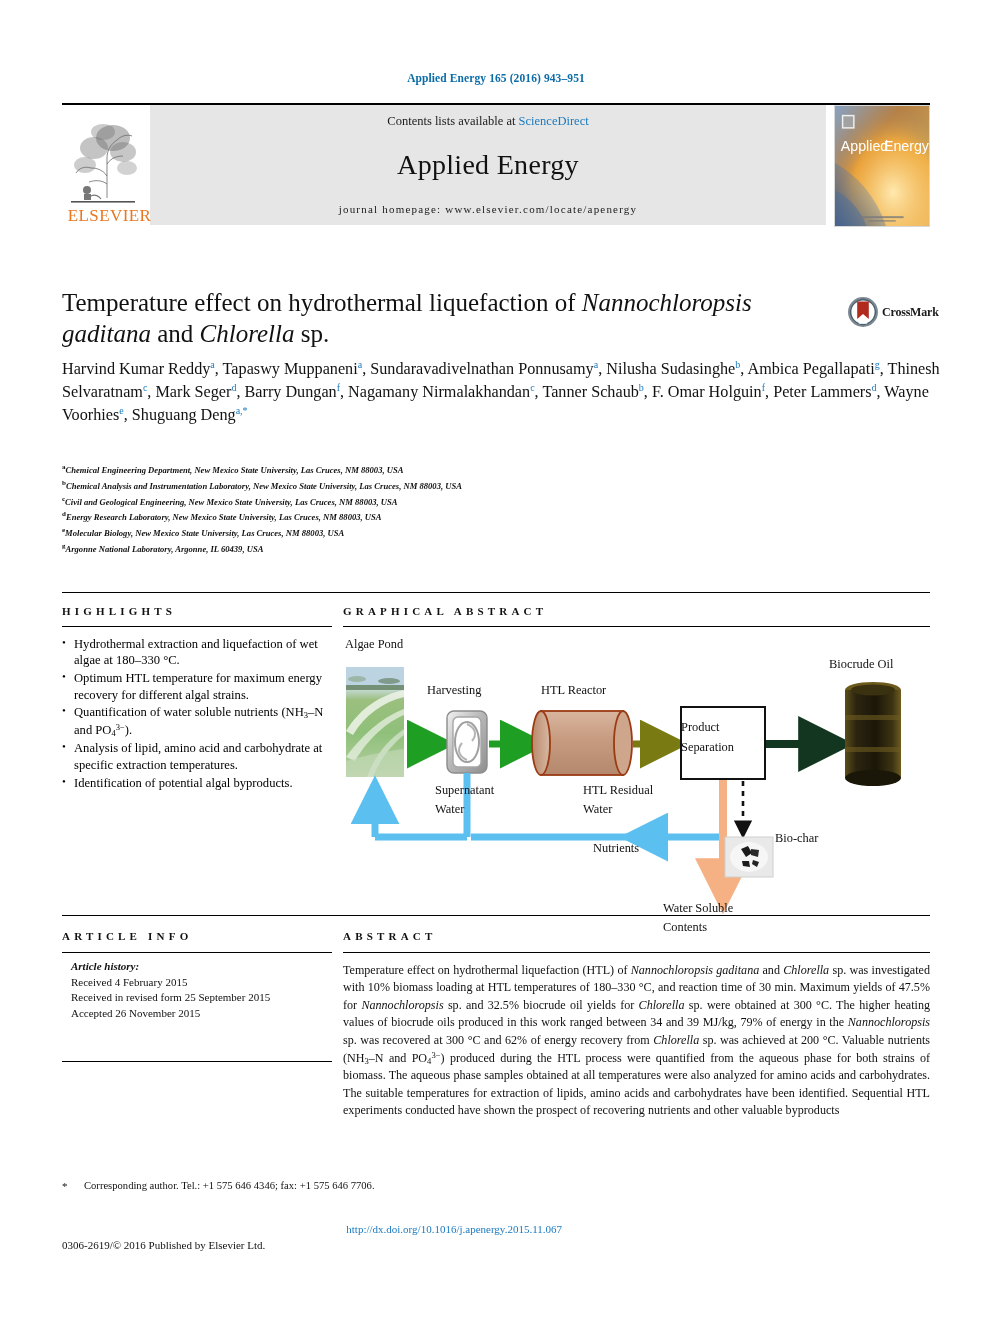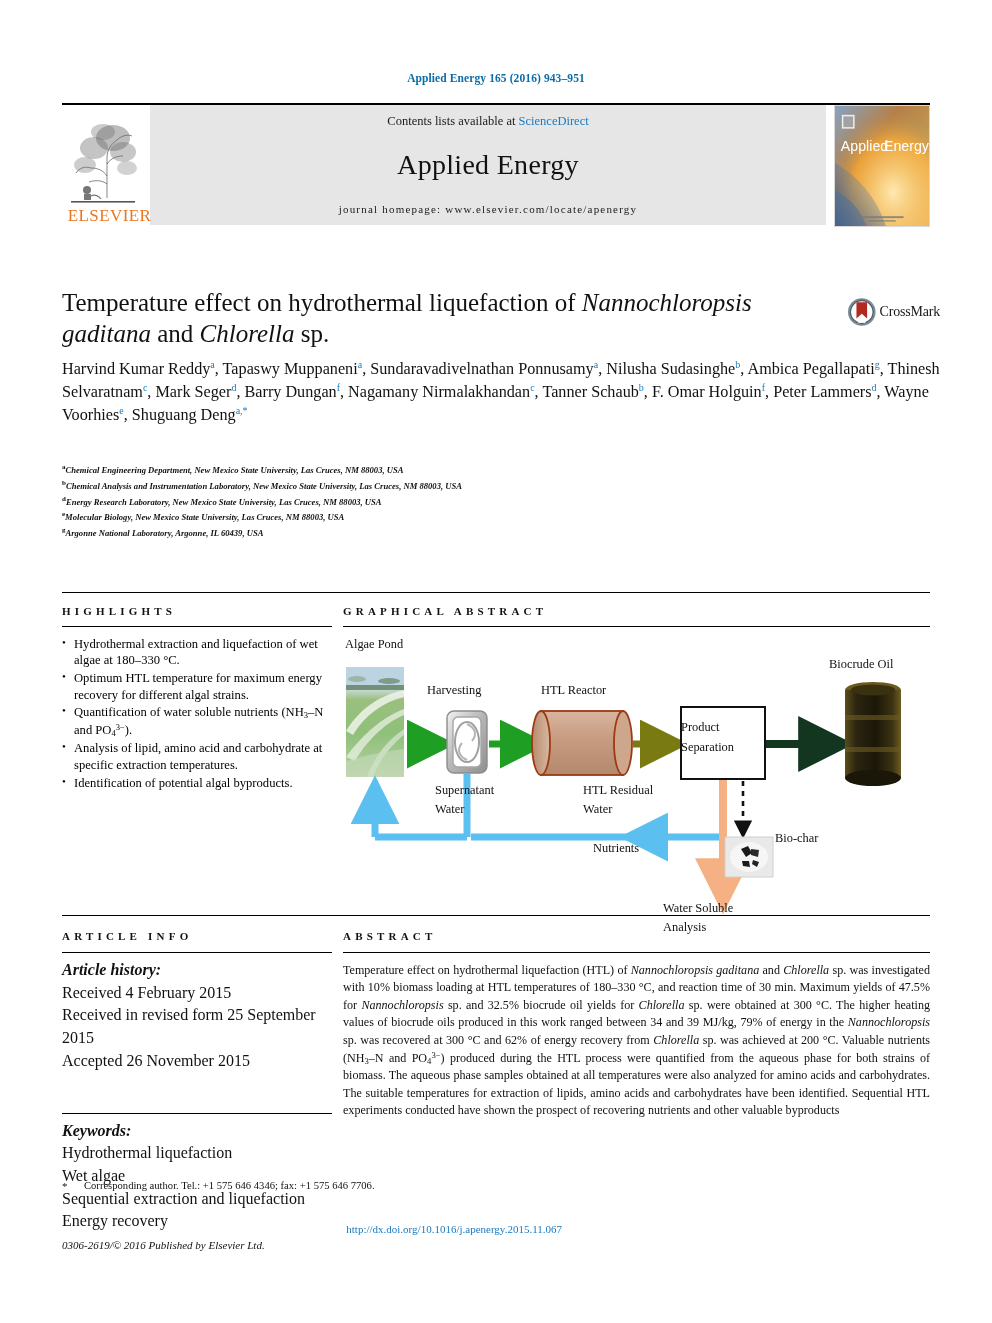--- a/index.html
+++ b/index.html
@@ -103,22 +103,22 @@
   }
   .title i { font-style: italic; }
 
   .crossmark {
     position: absolute;
     left: 848px; top: 292px;
     width: 92px; height: 40px;
     display: flex; align-items: center; gap: 4px;
   }
   .crossmark-label {
-    font-size: 14px;
-    font-weight: normal;
+    font-size: 12px;
+    font-weight: bold;
     color: #1a1a1a;
     letter-spacing: -0.2px;
   }
 
   .authors {
     position: absolute;
     left: 62px; top: 358px;
     width: 880px;
     font-size: 16.2px;
     line-height: 1.33;
@@ -177,21 +177,21 @@
   .ga-label {
     position: absolute;
     font-family: "Liberation Serif", serif;
     font-size: 12.4px;
     color: #111;
     text-align: left;
     white-space: nowrap;
   }
 
   
-  .ai-body { font-size: 16px; line-height: 1.42; color: #111; }
+  .ai-body { font-size: 11px; line-height: 1.42; color: #111; margin-left: 9px; }
   .ai-body .it { font-style: italic; font-weight: bold; }
 
   .abstract-body {
     font-size: 12.1px;
     line-height: 1.44;
     text-align: justify;
     color: #111;
   }
   .abstract-body i { font-style: italic; }
   .abstract-body sub { font-size: 8.6px; vertical-align: -0.25em; }
@@ -208,21 +208,21 @@
   .footnote .l2 { padding-left: 32px; }
   .footnote .em { font-style: italic; font-weight: bold; }
   .link { color: #1a7ac0; }
 
   .doi-block {
     position: absolute;
     left: 62px; top: 1222px; width: 500px;
     font-size: 11px; line-height: 1.45;
   }
   .doi-link { color: #1a7ac0; text-align: right; }
-  .issn { color: #111; font-style: italic; }
+  .issn { color: #111; }
 </style>
 </head>
 <body>
 
 <div class="page">
 
   <div class="runhead">Applied Energy 165 (2016) 943–951</div>
 
   <div class="masthead">
 
@@ -307,20 +307,21 @@
       <path d="M15 22.6 l4.6 4.1 h-9.2 Z" fill="#ffffff"></path>
     </svg>
     <span class="crossmark-label">CrossMark</span>
   </div>
 
   <div class="authors">Harvind Kumar Reddy<sup>a</sup>, Tapaswy Muppaneni<sup>a</sup>, Sundaravadivelnathan Ponnusamy<sup>a</sup>, Nilusha Sudasinghe<sup>b</sup>, Ambica Pegallapati<sup>g</sup>, Thinesh Selvaratnam<sup>c</sup>, Mark Seger<sup>d</sup>, Barry Dungan<sup>f</sup>, Nagamany Nirmalakhandan<sup>c</sup>, Tanner Schaub<sup>b</sup>, F. Omar Holguin<sup>f</sup>, Peter Lammers<sup>d</sup>, Wayne Voorhies<sup>e</sup>, Shuguang Deng<sup>a,*</sup></div>
 
   <div class="affils">
       <div><sup>a</sup>Chemical Engineering Department, New Mexico State University, Las Cruces, NM 88003, USA</div>
       <div><sup>b</sup>Chemical Analysis and Instrumentation Laboratory, New Mexico State University, Las Cruces, NM 88003, USA</div>
+      <div><sup>c</sup>Civil and Geological Engineering, New Mexico State University, Las Cruces, NM 88003, USA</div>
       <div><sup>d</sup>Energy Research Laboratory, New Mexico State University, Las Cruces, NM 88003, USA</div>
       <div><sup>e</sup>Molecular Biology, New Mexico State University, Las Cruces, NM 88003, USA</div>
       <div><sup>g</sup>Argonne National Laboratory, Argonne, IL 60439, USA</div>
     </div>
 
   <div class="rule-full" style="top:592px;"></div>
 
   <div class="colL" style="top:605px;">
     <div class="sechead">HIGHLIGHTS</div>
     <div class="thin-rule" style="margin-top:9px;"></div>
@@ -470,47 +471,38 @@
       <div class="ga-label" style="left:92px; top:148px; width:110px;">Supernatant</div>
       <div class="ga-label" style="left:92px; top:167px; width:110px;">Water</div>
 
       <div class="ga-label" style="left:240px; top:148px; width:118px;">HTL Residual</div>
       <div class="ga-label" style="left:240px; top:167px; width:118px;">Water</div>
 
       <div class="ga-label" style="left:250px; top:206px; width:90px;">Nutrients</div>
       <div class="ga-label" style="left:432px; top:196px; width:76px;">Bio-char</div>
 
       <div class="ga-label" style="left:320px; top:266px; width:120px;">Water Soluble</div>
-      <div class="ga-label" style="left:320px; top:285px; width:120px;">Analysis</div>
+      <div class="ga-label" style="left:320px; top:285px; width:120px;">Contents</div>
     </div>
   </div>
 
   <div class="rule-full" style="top:915px;"></div>
 
   <div class="colL" style="top:930px;">
     <div class="sechead">ARTICLE INFO</div>
     <div class="thin-rule" style="margin-top:10px;"></div>
     <div class="ai-body" style="margin-top:6px;">
       <div class="it">Article history:</div>
       <div>
           <div>Received 4 February 2015</div>
           <div>Received in revised form 25 September 2015</div>
           <div>Accepted 26 November 2015</div>
         </div>
     </div>
     <div class="thin-rule" style="margin-top:40px;"></div>
-    <div class="ai-body" style="margin-top:6px;">
-      <div class="it">Keywords:</div>
-      <div>
-          <div>Hydrothermal liquefaction</div>
-          <div>Wet algae</div>
-          <div>Sequential extraction and liquefaction</div>
-          <div>Energy recovery</div>
-        </div>
-    </div>
   </div>
 
   <div class="colR" style="top:930px;">
     <div class="sechead">ABSTRACT</div>
     <div class="thin-rule" style="margin-top:10px;"></div>
     <div class="abstract-body" style="margin-top:9px;">Temperature effect on hydrothermal liquefaction (HTL) of <i>Nannochloropsis gaditana</i> and <i>Chlorella</i> sp. was investigated with 10% biomass loading at HTL temperatures of 180–330 °C, and reaction time of 30 min. Maximum yields of 47.5% for <i>Nannochloropsis</i> sp. and 32.5% biocrude oil yields for <i>Chlorella</i> sp. were obtained at 300 °C. The higher heating values of biocrude oils produced in this work ranged between 34 and 39 MJ/kg, 79% of energy in the <i>Nannochloropsis</i> sp. was recovered at 300 °C and 62% of energy recovery from <i>Chlorella</i> sp. was achieved at 200 °C. Valuable nutrients (NH<sub>3</sub>–N and PO<sub>4</sub><sup>3−</sup>) produced during the HTL process were quantified from the aqueous phase for both strains of biomass. The aqueous phase samples obtained at all temperatures were also analyzed for amino acids and carbohydrates. The suitable temperatures for extraction of lipids, amino acids and carbohydrates have been identified. Sequential HTL experiments conducted have shown the prospect of recovering nutrients and other valuable byproducts</div>
   </div>
 
   <div class="footnote">
     <span class="star">*</span>

